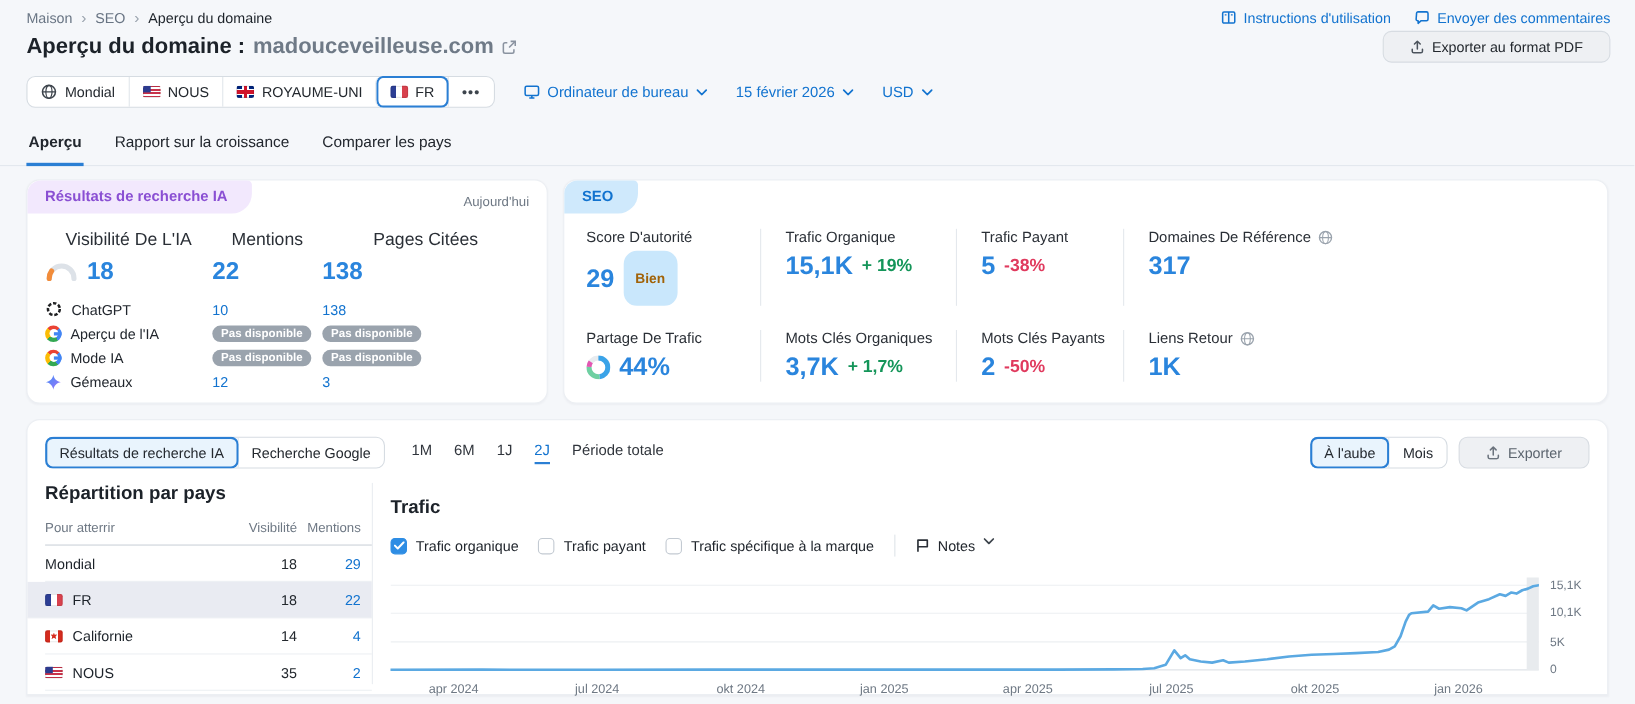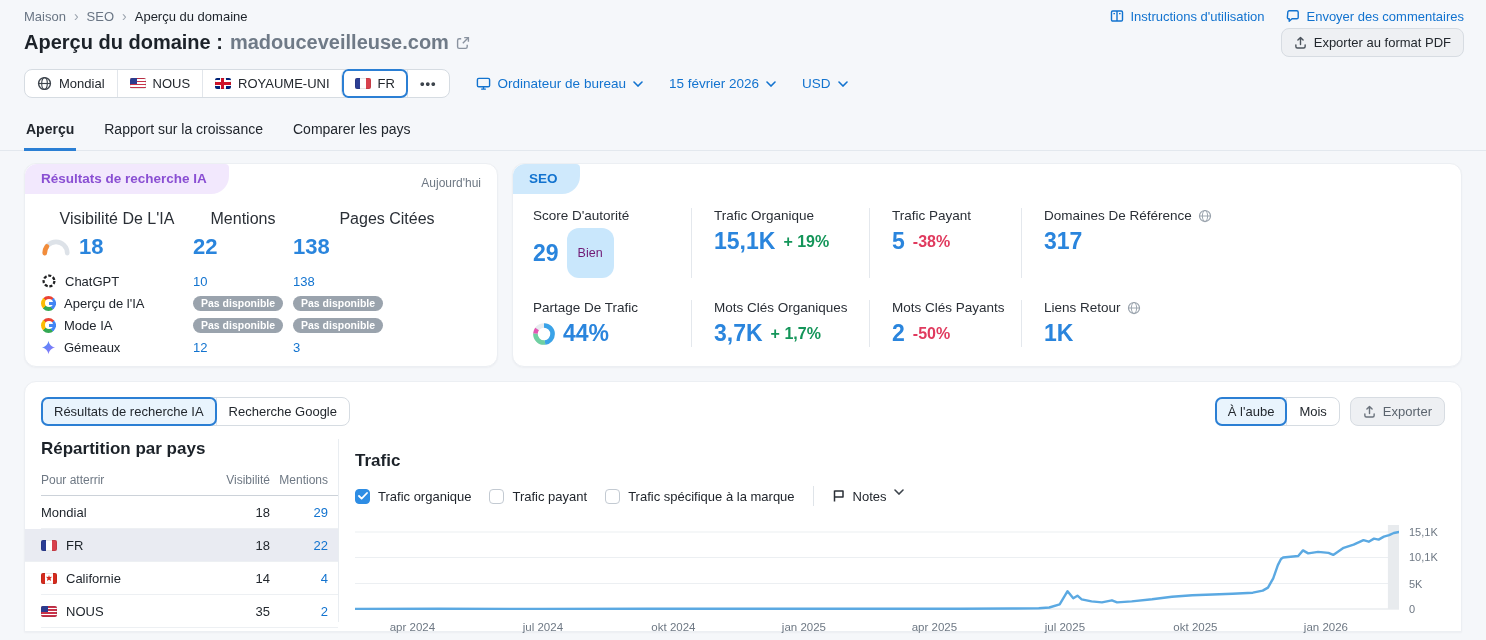--- a/index.html
+++ b/index.html
@@ -10,21 +10,21 @@
   
   .crumb-row { display:flex; justify-content:space-between; align-items:center; padding:8px 22px 0 24px; font-size:13px; }
   .crumbs { display:flex; align-items:center; gap:8px; color:#697584; }
   .crumbs .sep { color:#9aa3ae; font-size:14px; }
   .crumbs .current { color:#1c2229; }
   .hdr-links { display:flex; gap:22px; align-items:center; font-size:13px; }
   .hdr-link { display:flex; align-items:center; gap:6px; color:#1273cf; cursor:pointer; }
   .title-row { display:flex; justify-content:space-between; align-items:center; padding:4px 22px 12px 24px; }
   .page-title { font-size:20px; font-weight:700; display:flex; align-items:center; gap:7px; }
   .page-title .domain { color:#6f7a87; font-weight:600; }
-  .btn { display:inline-flex; align-items:center; gap:7px; background:#eef0f3; border:1px solid #d7dce2; border-radius:8px; font-size:13px; color:#23282e; padding:6px 12px; cursor:pointer; }
+  .btn { display:inline-flex; align-items:center; gap:7px; background:#eef0f3; border:1px solid #d7dce2; border-radius:8px; font-size:13px; color:#23282e; padding:6px 24px; cursor:pointer; }
   .filters-row { display:flex; align-items:center; gap:26px; padding:0 24px 14px; }
   .seg { display:inline-flex; background:#fff; border:1px solid #d6dce2; border-radius:8px; overflow:visible; }
   .seg-item { display:flex; align-items:center; gap:7px; padding:6px 12px; font-size:13px; border-left:1px solid #e2e6eb; cursor:pointer; color:#23282e; }
   .seg-item:first-child { border-left:none; }
   .seg-item.selected { box-shadow:inset 0 0 0 2px #2b7fd4; border-radius:7px; margin:-1px; background:#fff; position:relative; z-index:1; padding:7px 13px; }
   .seg-item.tinted.selected { background:#e9f4fd; }
   .dots { letter-spacing:1px; font-weight:700; color:#3d444c; }
   .filter-link { display:flex; align-items:center; gap:7px; color:#1273cf; font-size:13.5px; cursor:pointer; }
   .tabs-row { display:flex; gap:26px; padding:0 24px; border-bottom:1px solid #e3e8ee; }
   .tab { font-size:14px; padding:9px 2px 11px; cursor:pointer; color:#21262d; border-bottom:3px solid transparent; margin-bottom:-1px; }
@@ -49,21 +49,21 @@
   .seo-card { flex:1; }
   .seo-grid { display:grid; grid-template-columns:158px 178px 152px 1fr; padding:44px 0 0 20px; row-gap:22px; }
   .metric { padding-left:22px; border-left:1px solid #e4e8ed; }
   .metric.first { padding-left:0; border-left:none; }
   .metric-label { font-size:13.5px; color:#2a2f36; display:flex; align-items:center; gap:6px; margin-bottom:5px; }
   .metric-value { display:flex; align-items:center; gap:8px; }
   .metric-value .num { font-size:23px; font-weight:700; color:#2a85dd; }
   .delta { font-size:16px; font-weight:600; }
   .delta.up { color:#149559; }
   .delta.down { color:#e03a5e; }
-  .pill { font-size:12.5px; font-weight:400; background:#c9e7fc; color:#701a75; border-radius:12px; padding:18px 11px; }
+  .pill { font-size:12.5px; font-weight:700; background:#c9e7fc; color:#a16207; border-radius:12px; padding:18px 11px; }
 
   
   .panel { margin:14px 24px 0; background:#fff; border:1px solid #eceff3; border-radius:12px 12px 0 0; height:251px; padding-top:15px; box-shadow:0 1px 2px rgba(24,33,48,.04); }
   .panel-controls { display:flex; justify-content:space-between; align-items:center; padding:0 16px; }
   .pc-left { display:flex; align-items:center; gap:24px; }
   .ranges { display:flex; gap:20px; font-size:13.5px; }
   .range { color:#30353c; cursor:pointer; padding-bottom:3px; }
   .range.selected { color:#1273cf; border-bottom:2px solid #2b7fd4; }
   .pc-right { display:flex; align-items:center; gap:10px; }
   .panel-body { display:flex; margin-top:13px; height:183px; }
@@ -408,20 +408,27 @@
   </div>
 </div>
 
 <div class="panel">
   <div class="panel-controls">
     <div class="pc-left">
       <div class="seg">
         <div class="seg-item tinted selected">Résultats de recherche IA</div>
         <div class="seg-item">Recherche Google</div>
       </div>
+      <div class="ranges">
+        <span class="range">1M</span>
+        <span class="range">6M</span>
+        <span class="range">1J</span>
+        <span class="range selected">2J</span>
+        <span class="range">Période totale</span>
+      </div>
     </div>
     <div class="pc-right">
       <div class="seg">
         <div class="seg-item tinted selected">À l'aube</div>
         <div class="seg-item">Mois</div>
       </div>
       <button class="btn" style="color:#5b646e">
         <span class="ic" style="color:#6b737d">
             <svg width="13" height="13" viewBox="0 0 14 14">
               <path d="M7 9.2V1.8M4.2 4.3L7 1.6l2.8 2.7" stroke="currentColor" fill="none" stroke-width="1.5" stroke-linecap="round" stroke-linejoin="round"></path>

